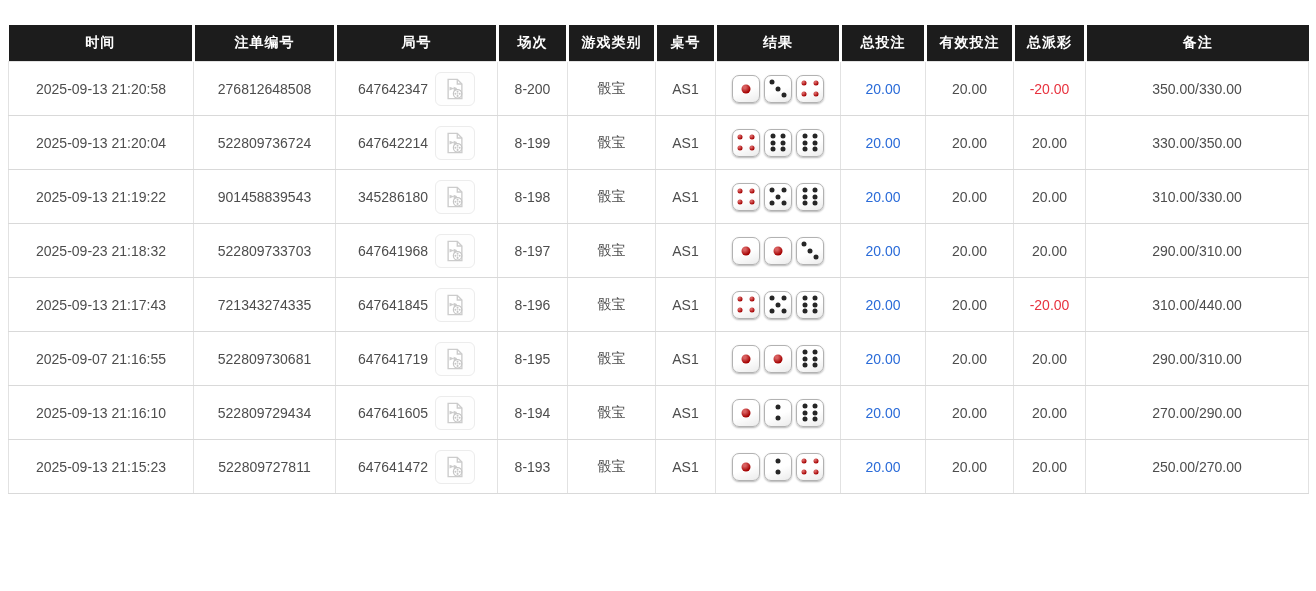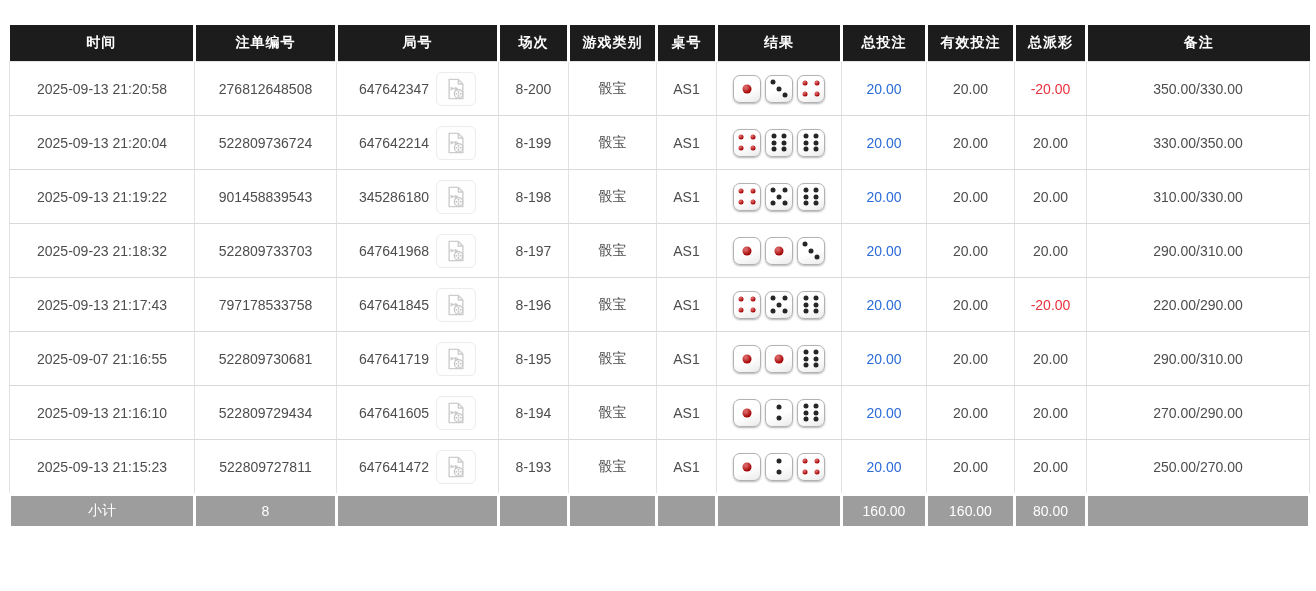--- a/index.html
+++ b/index.html
@@ -200,21 +200,21 @@
           <td>骰宝</td>
           <td>AS1</td>
           <td><span class="die v1 red"><span class="dot" style="top: 50%; left: 50%;"></span></span><span class="die v1 red"><span class="dot" style="top: 50%; left: 50%;"></span></span><span class="die v3"><span class="dot" style="top: 26%; left: 26%;"></span><span class="dot" style="top: 50%; left: 50%;"></span><span class="dot" style="top: 74%; left: 74%;"></span></span></td>
           <td><span class="bet-amount">20.00</span></td>
           <td>20.00</td>
           <td><span>20.00</span></td>
           <td>290.00/310.00</td>
         </tr>
         <tr>
           <td>2025-09-13 21:17:43</td>
-          <td>797178533758</td>
+          <td>721343274335</td>
           <td>
             <div class="round-wrap">
               <span>647641845</span>
               <button class="video-btn">
                 <svg width="22" height="22" viewBox="0 0 24 24" fill="none">
                   <path d="M4.5 1.5h10l5 5v16h-15z" stroke="#cccccc" stroke-width="1.5" fill="#ffffff"></path>
                   <path d="M14.5 1.5v5h5" stroke="#cccccc" stroke-width="1.5" fill="none"></path>
                   <path d="M6 9.5l4.5 1.8v-1.8l3.5 1.4v4l-3.5-1.4v-1.8L6 13.5z" fill="#cccccc"></path>
                   <circle cx="14.8" cy="17.2" r="4.6" fill="#ffffff" stroke="#c6c6c6" stroke-width="1.3"></circle>
                   <circle cx="14.8" cy="14.9" r="1.1" fill="#c6c6c6"></circle>
@@ -226,21 +226,21 @@
               </button>
             </div>
           </td>
           <td>8-196</td>
           <td>骰宝</td>
           <td>AS1</td>
           <td><span class="die v4 red"><span class="dot" style="top: 28%; left: 28%;"></span><span class="dot" style="top: 28%; left: 72%;"></span><span class="dot" style="top: 72%; left: 28%;"></span><span class="dot" style="top: 72%; left: 72%;"></span></span><span class="die v5"><span class="dot" style="top: 26%; left: 26%;"></span><span class="dot" style="top: 26%; left: 74%;"></span><span class="dot" style="top: 50%; left: 50%;"></span><span class="dot" style="top: 74%; left: 26%;"></span><span class="dot" style="top: 74%; left: 74%;"></span></span><span class="die v6"><span class="dot" style="top: 25%; left: 30%;"></span><span class="dot" style="top: 50%; left: 30%;"></span><span class="dot" style="top: 75%; left: 30%;"></span><span class="dot" style="top: 25%; left: 70%;"></span><span class="dot" style="top: 50%; left: 70%;"></span><span class="dot" style="top: 75%; left: 70%;"></span></span></td>
           <td><span class="bet-amount">20.00</span></td>
           <td>20.00</td>
           <td><span class="neg">-20.00</span></td>
-          <td>220.00/290.00</td>
+          <td>310.00/440.00</td>
         </tr>
         <tr>
           <td>2025-09-07 21:16:55</td>
           <td>522809730681</td>
           <td>
             <div class="round-wrap">
               <span>647641719</span>
               <button class="video-btn">
                 <svg width="22" height="22" viewBox="0 0 24 24" fill="none">
                   <path d="M4.5 1.5h10l5 5v16h-15z" stroke="#cccccc" stroke-width="1.5" fill="#ffffff"></path>
@@ -320,28 +320,15 @@
           <td>骰宝</td>
           <td>AS1</td>
           <td><span class="die v1 red"><span class="dot" style="top: 50%; left: 50%;"></span></span><span class="die v2"><span class="dot" style="top: 27%; left: 50%;"></span><span class="dot" style="top: 73%; left: 50%;"></span></span><span class="die v4 red"><span class="dot" style="top: 28%; left: 28%;"></span><span class="dot" style="top: 28%; left: 72%;"></span><span class="dot" style="top: 72%; left: 28%;"></span><span class="dot" style="top: 72%; left: 72%;"></span></span></td>
           <td><span class="bet-amount">20.00</span></td>
           <td>20.00</td>
           <td><span>20.00</span></td>
           <td>250.00/270.00</td>
         </tr>
       </tbody>
     <tfoot>
-        <tr>
-          <td>小计</td>
-          <td>8</td>
-          <td></td>
-          <td></td>
-          <td></td>
-          <td></td>
-          <td></td>
-          <td>160.00</td>
-          <td>160.00</td>
-          <td>80.00</td>
-          <td></td>
-        </tr>
       </tfoot>
   </table>
 </div>
 
 </body></html>

